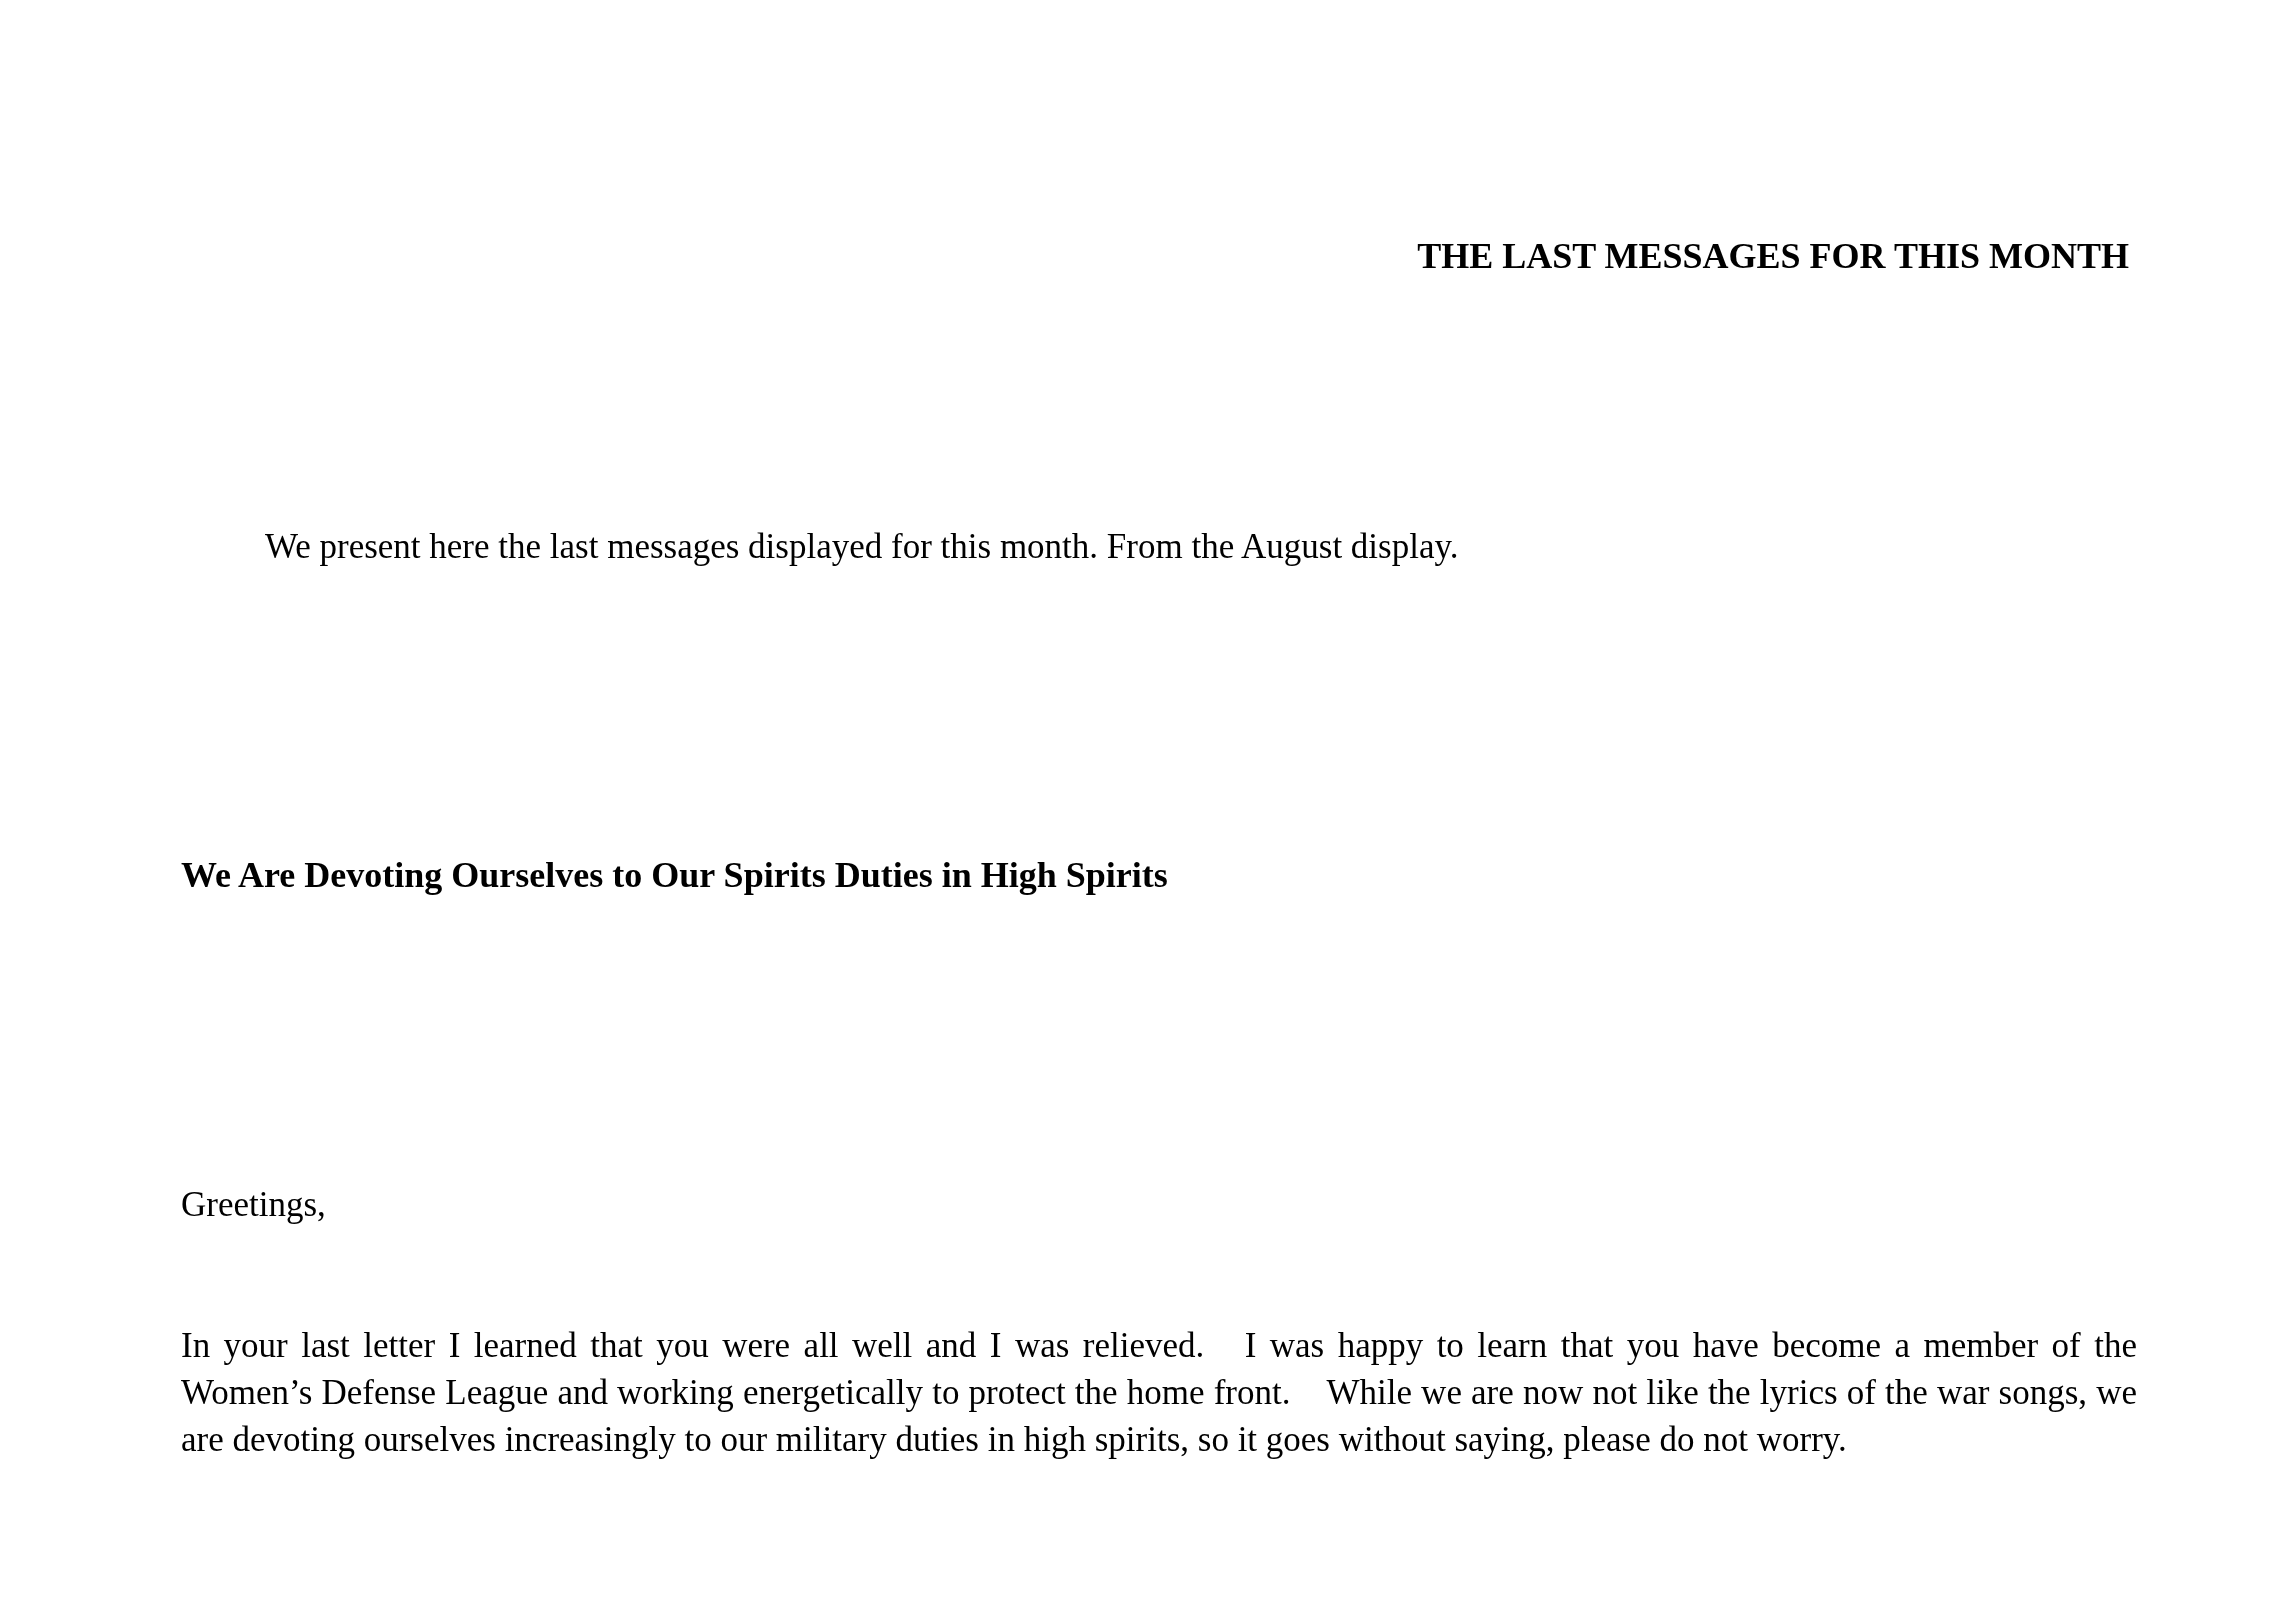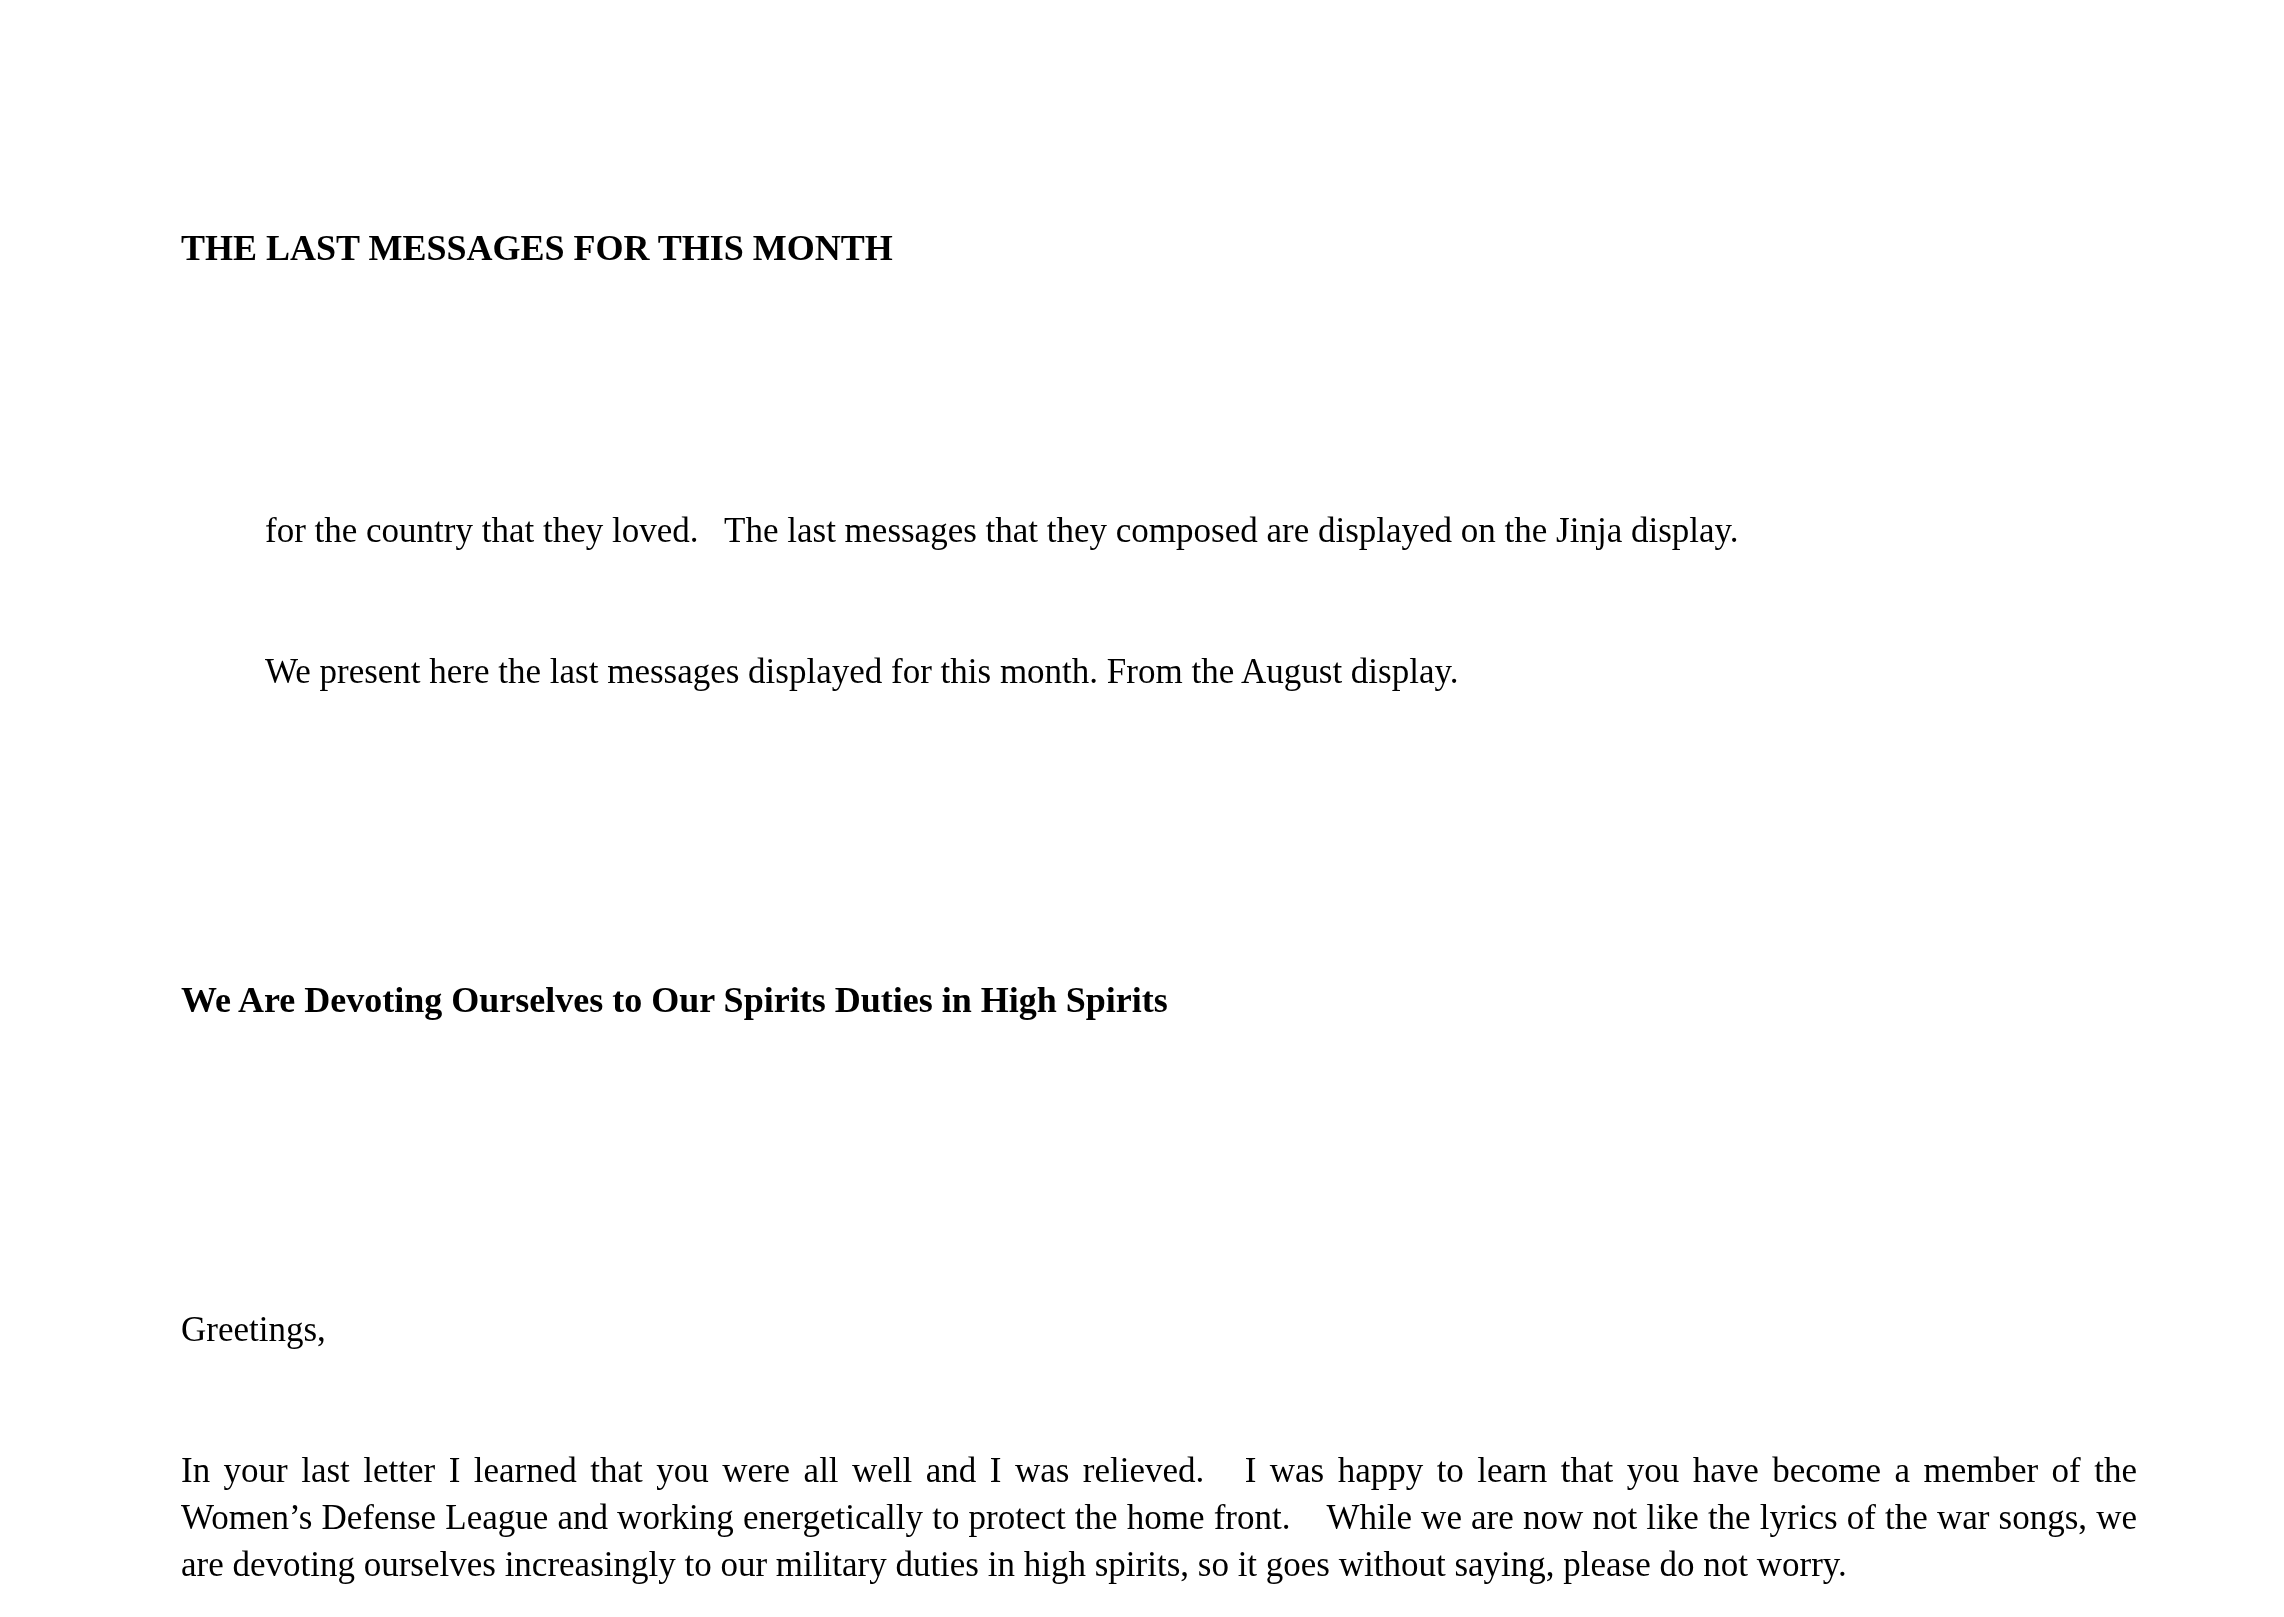--- a/index.html
+++ b/index.html
@@ -17,24 +17,25 @@
     line-height: 47px;
   }
   .page {
     box-sizing: border-box;
     width: 2284px;
     height: 1617px;
     padding: 84px 147px 0 181px;
     white-space: pre-wrap;
   }
   .title {
-    margin: 0;
+    margin: 8px;
     font-size: 36px;
     font-weight: bold;
     line-height: 47px;
+    text-align: right;
   }
   .intro {
     margin: 0 0 47px 84px;
   }
   .intro .line {
     white-space: pre-wrap;
   }
   .letter-heading {
     margin: 0 0 47px 0;
     font-size: 36px;
@@ -51,21 +52,20 @@
   }
 </style>
 </head>
 <body>
 
 <div class="page">
 
   <h1 class="title">THE LAST MESSAGES FOR THIS MONTH</h1>
 
   <div class="intro">
-    <div class="line">for the country that they loved.   The last messages that they composed are displayed on the Jinja display.</div>
     <div class="line">We present here the last messages displayed for this month. From the August display.</div>
   </div>
 
   <h2 class="letter-heading">We Are Devoting Ourselves to Our Spirits Duties in High Spirits</h2>
 
   <div class="letter-body">
     <p>Greetings,</p>
     <p class="just">In your last letter I learned that you were all well and I was relieved.   I was happy to learn that you have become a member of the Women’s Defense League and working energetically to protect the home front.    While we are now not like the lyrics of the war songs, we are devoting ourselves increasingly to our military duties in high spirits, so it goes without saying, please do not worry.</p>
     
     

